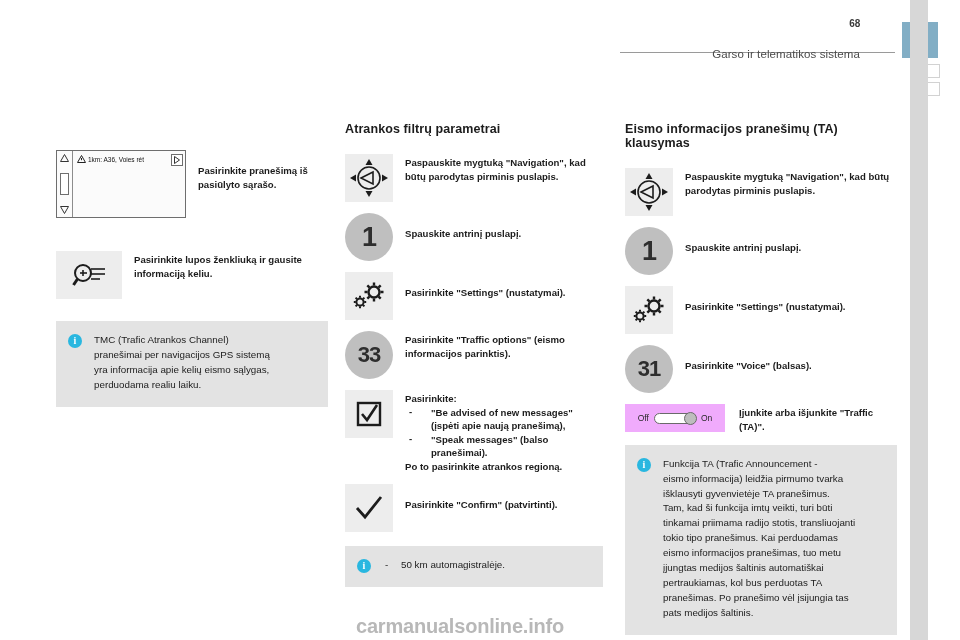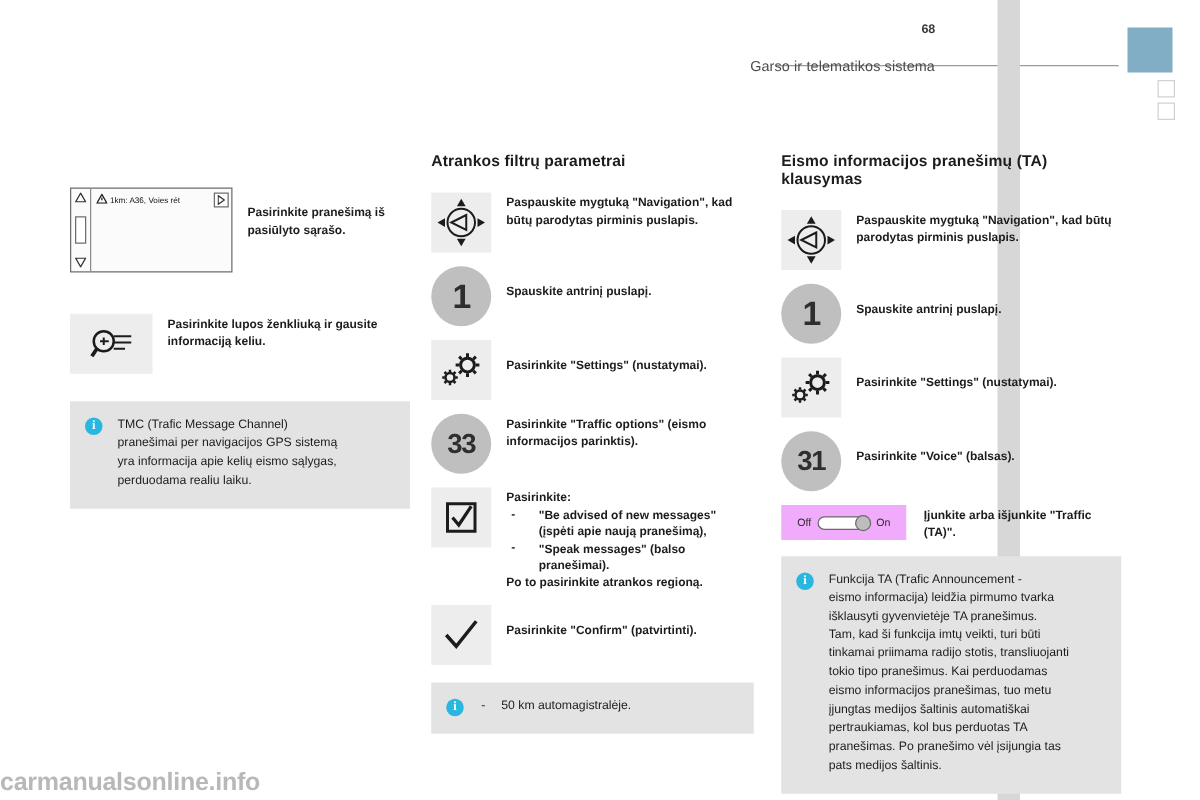--- a/index.html
+++ b/index.html
@@ -5,21 +5,21 @@
   * { box-sizing: border-box; }
   html, body {
     margin: 0; padding: 0;
     width: 960px; height: 640px;
     background: #ffffff;
     font-family: "Liberation Sans", sans-serif;
     overflow: hidden;
   }
   #page {
     position: relative;
-    width: 816px; height: 640px;
+    width: 928px; height: 640px;
     background: #ffffff;
   }
 
   
   .header-rule {
     position: absolute;
     left: 620px; top: 52px;
     width: 275px; height: 1px;
     background: #9a9a9a;
   }
@@ -254,21 +254,21 @@
     border-radius: 50%;
     border: 1px solid #6a6a6a;
     background: #bdbdbd;
   }
 
   
   .watermark {
     position: absolute;
     left: 0; bottom: 2px;
     width: 942px;
-    text-align: left;
+    text-align: center;
     padding-right: 22px;
     font-size: 20px;
     font-weight: bold;
     color: #b8b8b8;
     letter-spacing: -.2px;
   }
 </style>
 </head>
 <body>
 
@@ -334,21 +334,21 @@
             <line x1="19" y1="17" x2="28" y2="17" stroke="#1c1c1c" stroke-width="1.6"></line>
           </svg>
         </div>
       </div>
       <div class="step-text top">Pasirinkite lupos ženkliuką ir gausite informaciją keliu.</div>
     </div>
 
     <div class="infobox" style="margin-top:22px;width:272px;">
       <div class="info-icon">i</div>
       <div class="info-text">
-        <div>TMC (Trafic Message Channel)</div>
+        <div>TMC (Trafic Atrankos Channel)</div>
         <div>pranešimai per navigacijos GPS sistemą</div>
         <div>yra informacija apie kelių eismo sąlygas,</div>
         <div>perduodama realiu laiku.</div>
       </div>
     </div>
   </div>
 
   <div class="col col-mid">
     <div class="col-heading">Atrankos filtrų parametrai</div>
 

